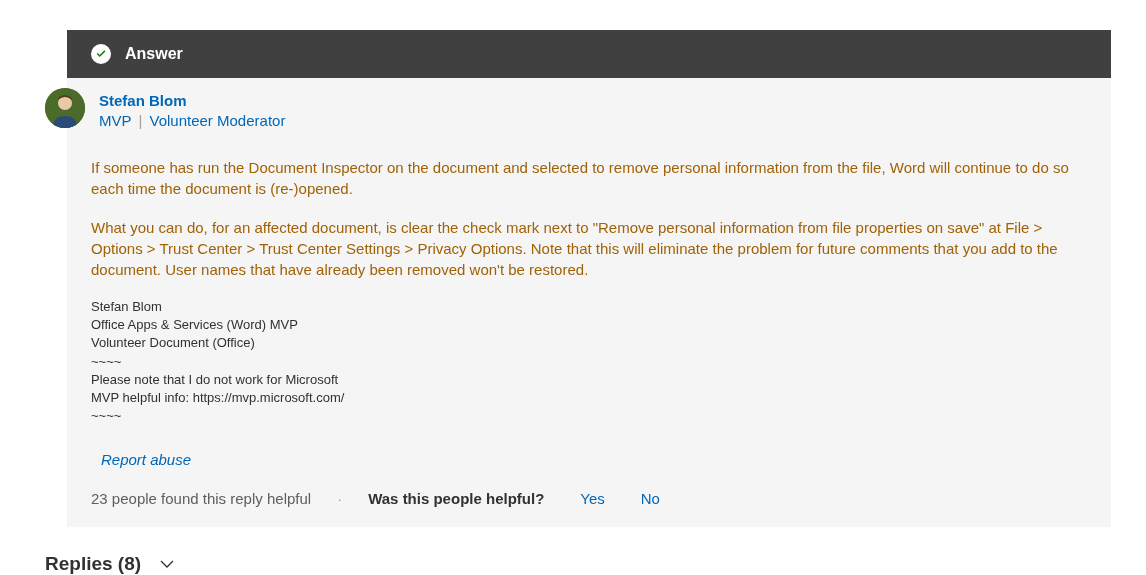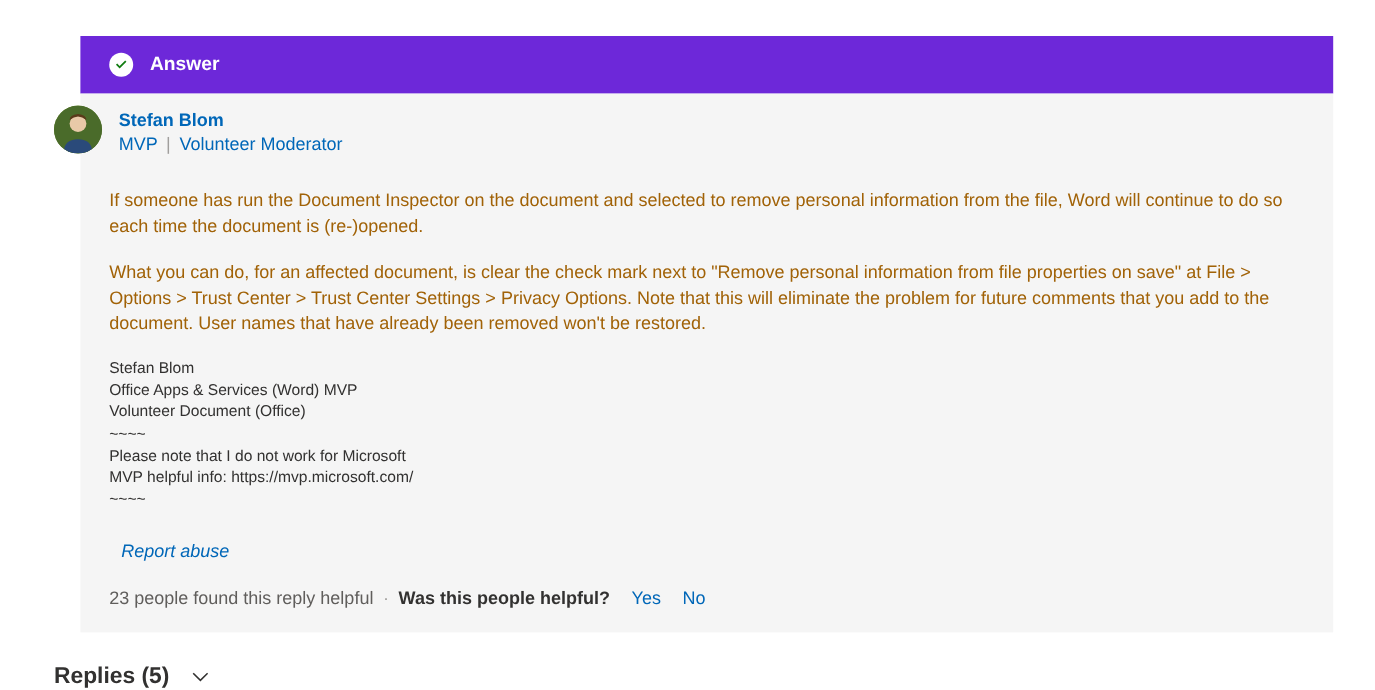--- a/index.html
+++ b/index.html
@@ -11,21 +11,21 @@
       font-family: "Segoe UI", -apple-system, sans-serif;
       background: #fff;
       color: #323130;
       font-size: 15px;
     }
     .container {
       width: 1146px;
       padding: 30px 35px 20px 45px;
     }
     .answer-banner {
-      background: #6d28d9;
+      background: #404040;
       color: #fff;
       padding: 14px 24px;
       display: flex;
       align-items: center;
       gap: 14px;
       margin-left: 22px;
     }
     .answer-banner .check-circle {
       width: 20px;
       height: 20px;
@@ -124,21 +124,21 @@
     .report-abuse {
       color: #0067b8;
       cursor: pointer;
       font-size: 15px;
       font-style: italic;
     }
     .helpful-row {
       margin-top: 22px;
       display: flex;
       align-items: center;
-      gap: 8px;
+      gap: 26px;
       font-size: 15px;
       color: #605e5c;
     }
     .helpful-row .dot {
       color: #a19f9d;
     }
     .helpful-row .question {
       font-weight: 600;
       color: #323130;
     }
@@ -222,18 +222,18 @@
     <div class="helpful-row">
       <span>23 people found this reply helpful</span>
       <span class="dot">·</span>
       <span class="question">Was this people helpful?</span>
       <span class="yes-no">Yes</span>
       <span class="yes-no">No</span>
     </div>
   </div>
 
   <div class="replies-row">
-    <span class="replies-label">Replies (5)</span>
+    <span class="replies-label">Replies (8)</span>
     <svg class="chevron" viewBox="0 0 16 16">
       <path d="M2 5 L8 11 L14 5" stroke="#323130" stroke-width="1.3" fill="none"></path>
     </svg>
   </div>
 </div>
 
 </body></html>

